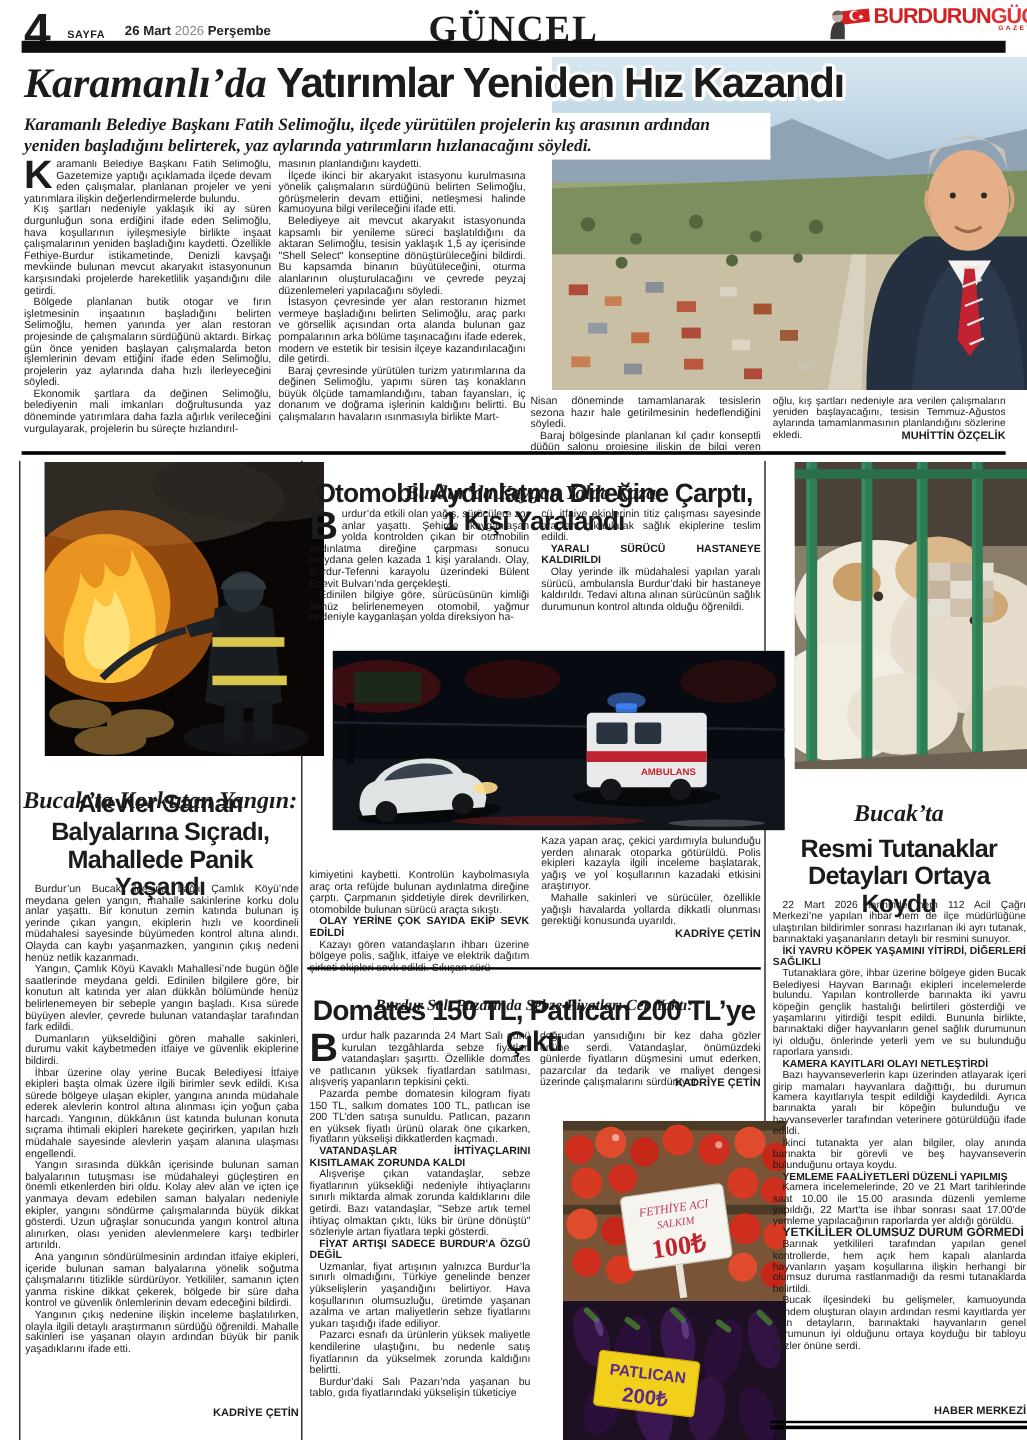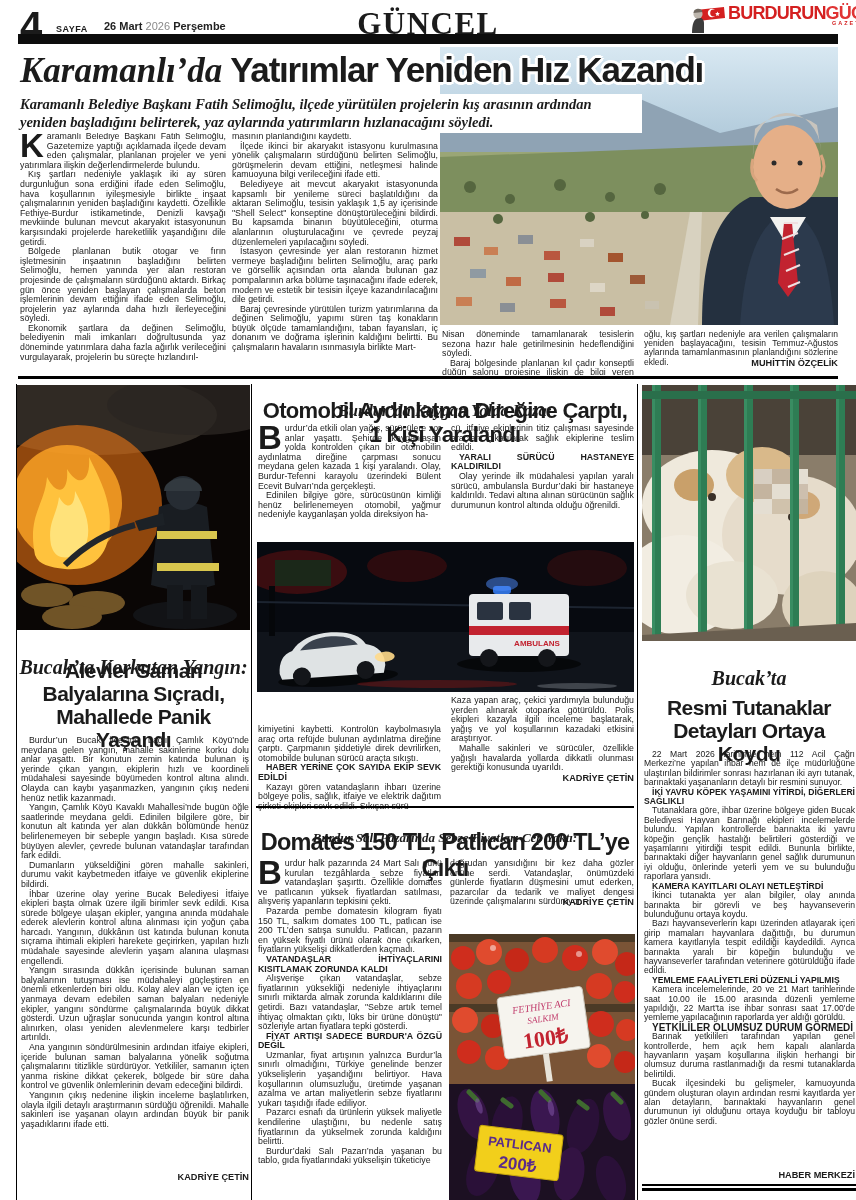--- a/index.html
+++ b/index.html
@@ -30,21 +30,21 @@
   .main-head{font-size:35px;font-weight:800;letter-spacing:-1.2px;}
   .main-sub{font-family:"Liberation Serif",serif;font-style:italic;font-weight:bold;font-size:14.5px;
      line-height:1.22;background:#fff;z-index:2;padding:2px 4px 2px 0;}
   
   .col{overflow:hidden;}
   .bp{margin:0;font-size:8.8px;line-height:9.6px;text-align:justify;text-indent:8px;}
   .bp.first{text-indent:0;}
   .bp.sub{font-weight:bold;}
   .dropcap{float:left;font-weight:bold;font-size:33px;line-height:26px;padding:1px 3px 0 0;}
   .byline{font-size:9.2px;font-weight:bold;text-align:right;margin:0;}
-  .photo{overflow:hidden;}
+  .photo{overflow:hidden;margin-left:20px;}
   .photo svg{display:block;width:100%;height:100%;}
 </style>
 </head>
 <body>
 
 <div class="page">
 
   <div class="abs pgnum" style="left:20px;top:6px;">4</div>
   <div class="abs pglabel" style="left:56px;top:24px;">SAYFA</div>
   <div class="abs date" style="left:104px;top:20px;">
@@ -252,21 +252,21 @@
           <circle cx="108" cy="130" r="9" fill="#14161a"></circle>
         <ellipse cx="128" cy="118" rx="10" ry="5" fill="#ffd98a" opacity=".9"></ellipse>
       </g>
       <ellipse cx="180" cy="142" rx="80" ry="4" fill="#7a1515" opacity=".5"></ellipse>
       <ellipse cx="320" cy="144" rx="40" ry="3" fill="#8a8f96" opacity=".4"></ellipse>
     </svg>
   </div>
 
   <div class="abs col" style="left:258px;top:696px;width:183px;height:106px;margin-top:29px;">
     <p class="bp first">kimiyetini kaybetti. Kontrolün kaybolmasıyla araç orta refüjde bulunan aydınlatma direğine çarptı. Çarpmanın şiddetiyle direk devrilirken, otomobilde bulunan sürücü araçta sıkıştı.</p>
-    <p class="bp sub">HABER YERİNE ÇOK SAYIDA EKİP SEVK EDİLDİ</p>
+    <p class="bp sub">OLAY YERİNE ÇOK SAYIDA EKİP SEVK EDİLDİ</p>
     <p class="bp">Kazayı gören vatandaşların ihbarı üzerine bölgeye polis, sağlık, itfaiye ve elektrik dağıtım şirketi ekipleri sevk edildi. Sıkışan sürü-</p>
   </div>
   <div class="abs col" style="left:451px;top:696px;width:183px;height:106px;">
     <p class="bp first">Kaza yapan araç, çekici yardımıyla bulunduğu yerden alınarak otoparka götürüldü. Polis ekipleri kazayla ilgili inceleme başlatarak, yağış ve yol koşullarının kazadaki etkisini araştırıyor.</p>
     <p class="bp">Mahalle sakinleri ve sürücüler, özellikle yağışlı havalarda yollarda dikkatli olunması gerektiği konusunda uyarıldı.</p>
     <p class="byline">KADRİYE ÇETİN</p>
   </div>
 
   <div class="abs hrule" style="left:256px;top:806px;width:378px;height:2px;"></div>
 
@@ -398,22 +398,22 @@
   <div class="abs kicker" style="left:642px;top:647px;width:214px;font-size:20px;line-height:1.15;">
     <div>Bucak’ta</div>
   </div>
   <div class="abs headline" style="left:642px;top:696px;width:214px;font-size:21px;letter-spacing:-.6px;">Resmi Tutanaklar Detayları Ortaya Koydu</div>
 
   <div class="abs col" style="left:644px;top:750px;width:211px;height:420px;">
     <p class="bp" style="font-size:8.6px;line-height:9.4px;">22 Mart 2026 tarihinde hem 112 Acil Çağrı Merkezi’ne yapılan ihbar hem de ilçe müdürlüğüne ulaştırılan bildirimler sonrası hazırlanan iki ayrı tutanak, barınaktaki yaşananların detaylı bir resmini sunuyor.</p>
     <p class="bp sub" style="font-size:8.6px;line-height:9.4px;">İKİ YAVRU KÖPEK YAŞAMINI YİTİRDİ, DİĞERLERİ SAĞLIKLI</p>
     <p class="bp" style="font-size:8.6px;line-height:9.4px;">Tutanaklara göre, ihbar üzerine bölgeye giden Bucak Belediyesi Hayvan Barınağı ekipleri incelemelerde bulundu. Yapılan kontrollerde barınakta iki yavru köpeğin gençlik hastalığı belirtileri gösterdiği ve yaşamlarını yitirdiği tespit edildi. Bununla birlikte, barınaktaki diğer hayvanların genel sağlık durumunun iyi olduğu, önlerinde yeterli yem ve su bulunduğu raporlara yansıdı.</p>
     <p class="bp sub" style="font-size:8.6px;line-height:9.4px;">KAMERA KAYITLARI OLAYI NETLEŞTİRDİ</p>
+    <p class="bp" style="font-size:8.6px;line-height:9.4px;">Bazı hayvanseverlerin kapı üzerinden atlayarak içeri girip mamaları hayvanlara dağıttığı, bu durumun kamera kayıtlarıyla tespit edildiği kaydedildi. Ayrıca barınakta yaralı bir köpeğin bulunduğu ve hayvanseverler tarafından veterinere götürüldüğü ifade edildi.</p>
     <p class="bp" style="font-size:8.6px;line-height:9.4px;">İkinci tutanakta yer alan bilgiler, olay anında barınakta bir görevli ve beş hayvanseverin bulunduğunu ortaya koydu.</p>
-    <p class="bp" style="font-size:8.6px;line-height:9.4px;">Bazı hayvanseverlerin kapı üzerinden atlayarak içeri girip mamaları hayvanlara dağıttığı, bu durumun kamera kayıtlarıyla tespit edildiği kaydedildi. Ayrıca barınakta yaralı bir köpeğin bulunduğu ve hayvanseverler tarafından veterinere götürüldüğü ifade edildi.</p>
     <p class="bp sub" style="font-size:8.6px;line-height:9.4px;">YEMLEME FAALİYETLERİ DÜZENLİ YAPILMIŞ</p>
     <p class="bp" style="font-size:8.6px;line-height:9.4px;">Kamera incelemelerinde, 20 ve 21 Mart tarihlerinde saat 10.00 ile 15.00 arasında düzenli yemleme yapıldığı, 22 Mart'ta ise ihbar sonrası saat 17.00'de yemleme yapılacağının raporlarda yer aldığı görüldü.</p>
     <p class="bp sub" style="font-size:10px;line-height:9.4px;">YETKİLİLER OLUMSUZ DURUM GÖRMEDİ</p>
     <p class="bp" style="font-size:8.6px;line-height:9.4px;">Barınak yetkilileri tarafından yapılan genel kontrollerde, hem açık hem kapalı alanlarda hayvanların yaşam koşullarına ilişkin herhangi bir olumsuz duruma rastlanmadığı da resmi tutanaklarda belirtildi.</p>
     <p class="bp" style="font-size:8.6px;line-height:9.4px;">Bucak ilçesindeki bu gelişmeler, kamuoyunda gündem oluşturan olayın ardından resmi kayıtlarda yer alan detayların, barınaktaki hayvanların genel durumunun iyi olduğunu ortaya koyduğu bir tabloyu gözler önüne serdi.</p>
   </div>
   <p class="abs byline" style="left:644px;top:1170px;width:211px;">HABER MERKEZİ</p>
   <div class="abs" style="left:642px;top:1184px;width:214px;">
     <div style="height:2px;background:#000;"></div>
     <div style="height:2px;"></div>

